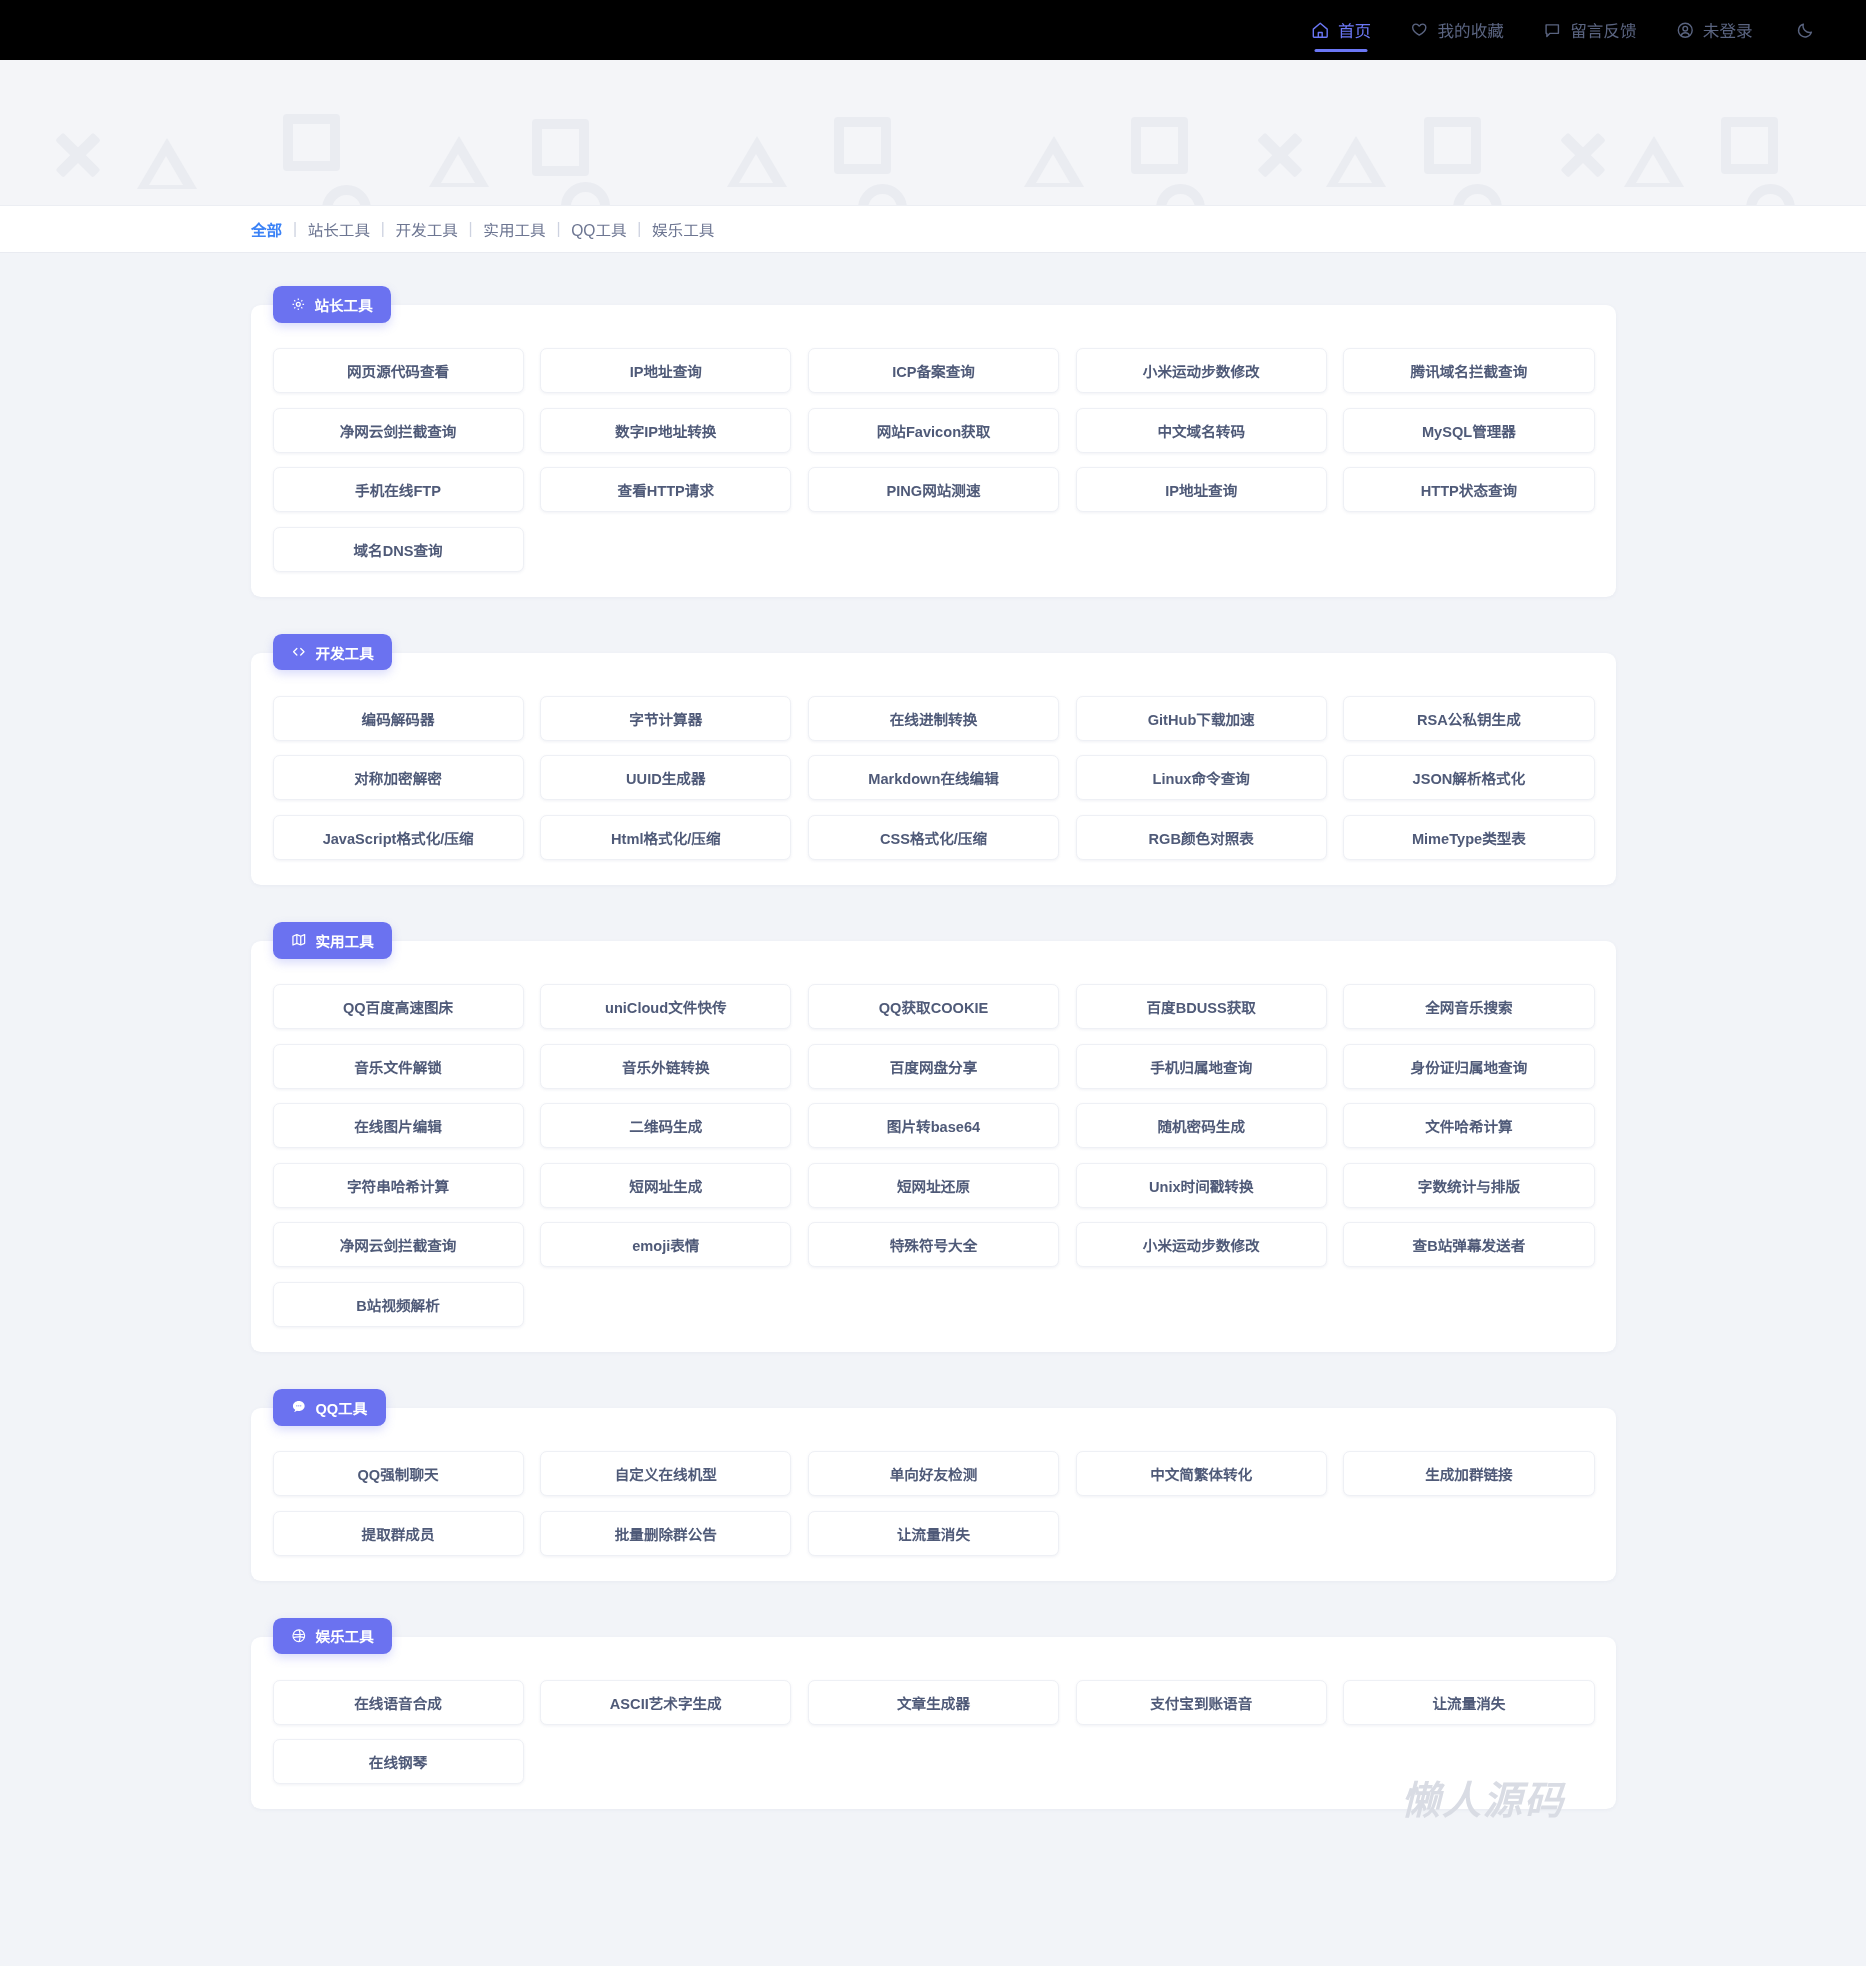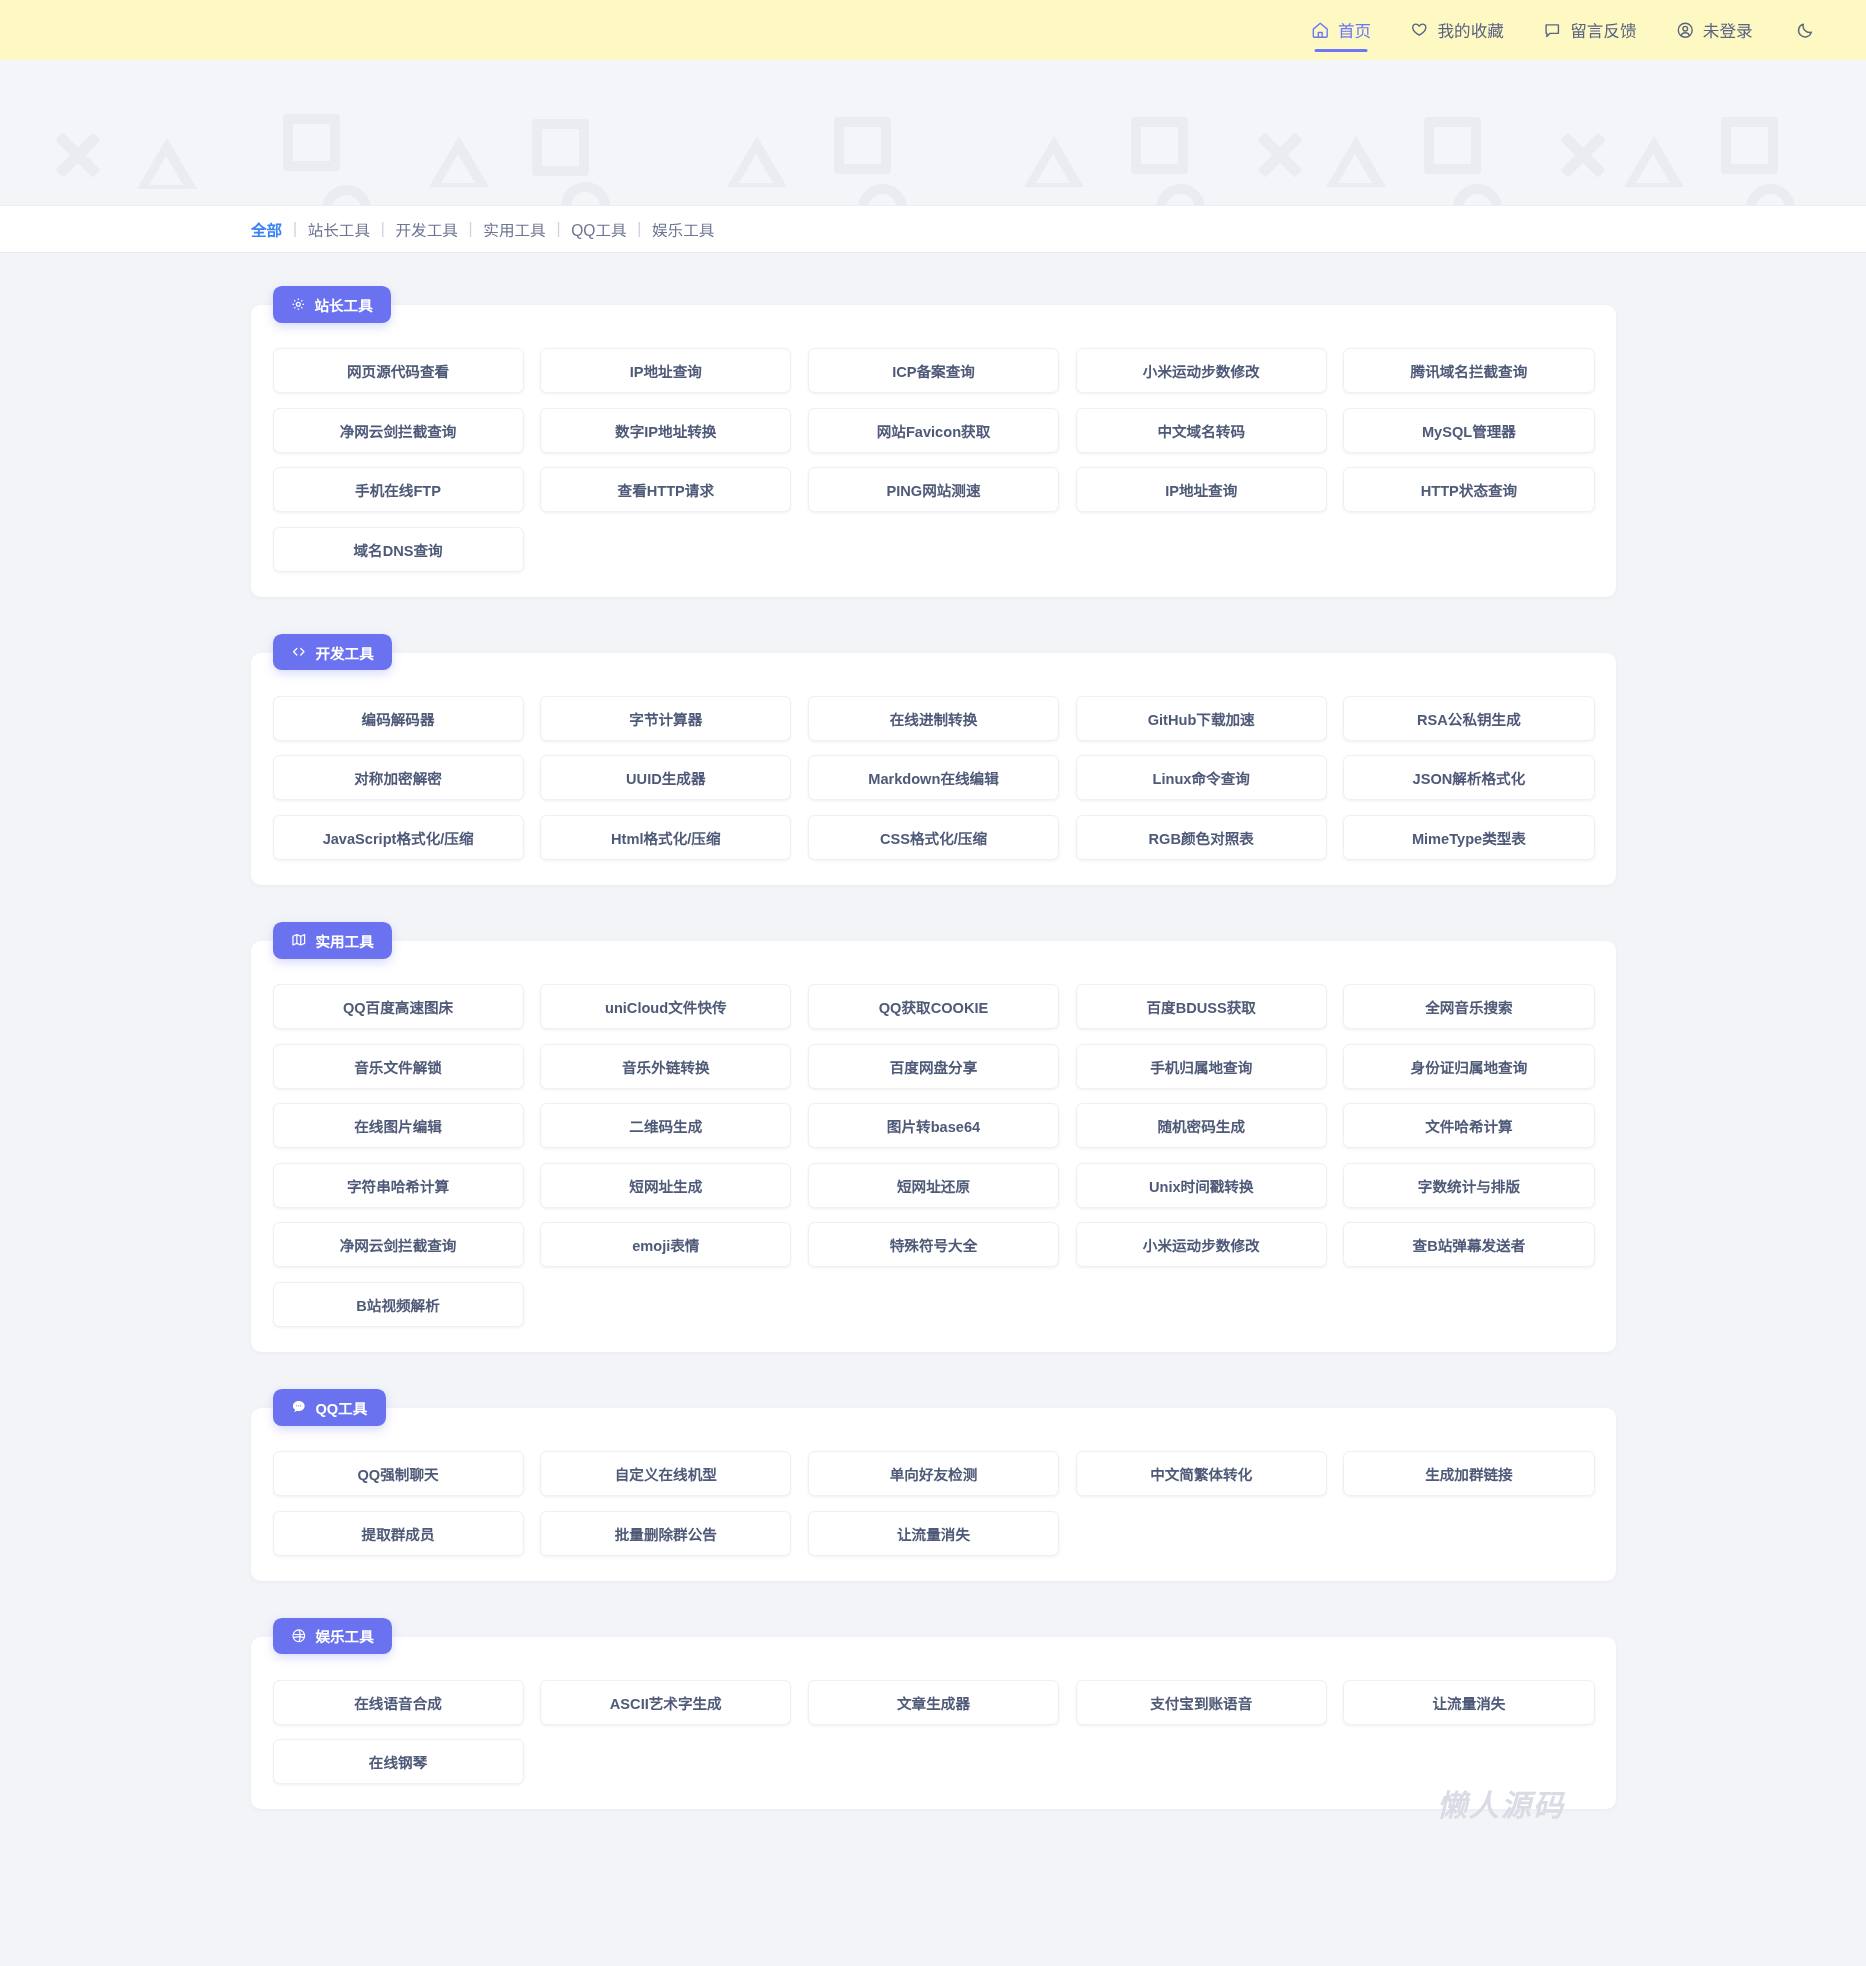--- a/index.html
+++ b/index.html
@@ -7,21 +7,21 @@
   html, body {
     width: 1867px;
     font-family: "Liberation Sans", "DejaVu Sans", sans-serif;
     background: #f2f4f8;
     color: #4a5370;
   }
 
   
   .topbar {
     height: 60px;
-    background: #fef9c3;
+    background: #000000;
     display: flex;
     align-items: center;
     justify-content: flex-end;
     padding-right: 53px;
     position: relative;
     z-index: 5;
   }
   .nav-list { display: flex; align-items: center; gap: 39px; height: 60px; }
   .nav-item {
     display: flex;
@@ -191,21 +191,21 @@
     color: #4f5a78;
     cursor: pointer;
     box-shadow: 0 1px 2.9px rgba(110,120,160,.10);
     user-select: none;
   }
 
   .watermark {
     position: absolute;
     right: 51px;
     bottom: 21.5px;
-    font-size: 30px;
+    font-size: 39px;
     font-weight: bold;
     font-style: italic;
     color: #d9dce4;
     letter-spacing: 2px;
     user-select: none;
   }
   .page-foot { position: relative; height: 0; }
 </style>
 </head>
 <body>

